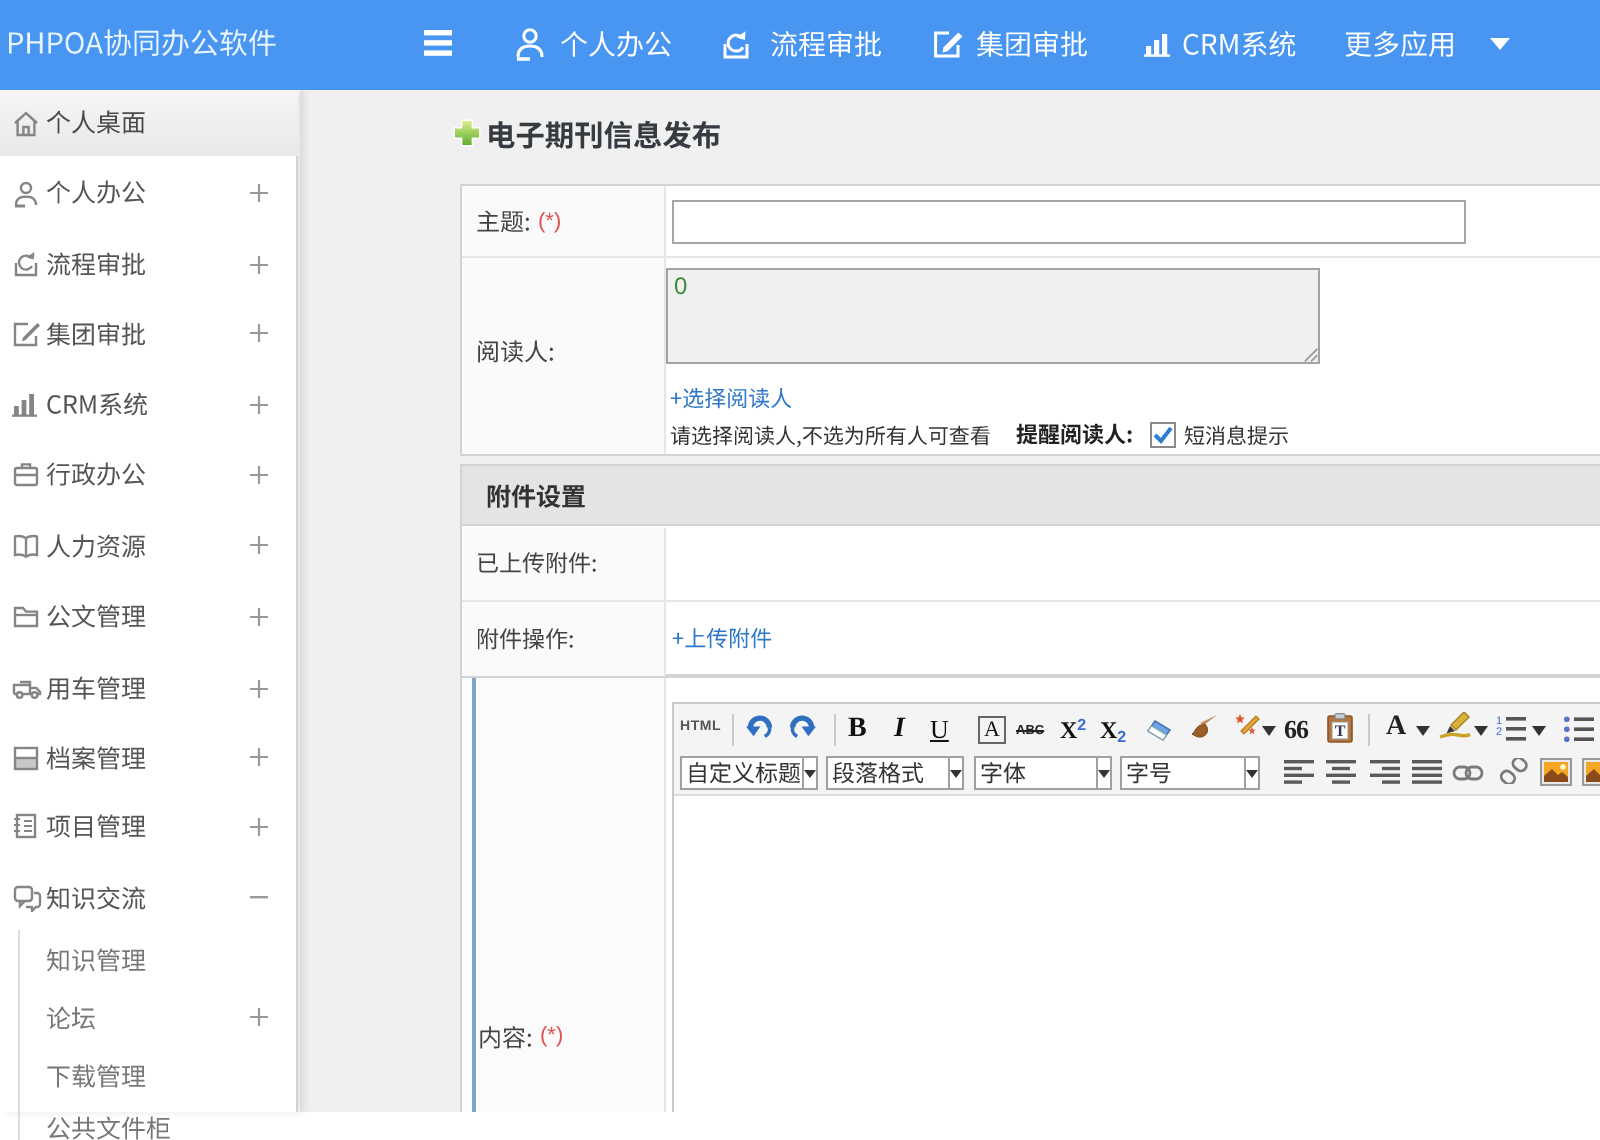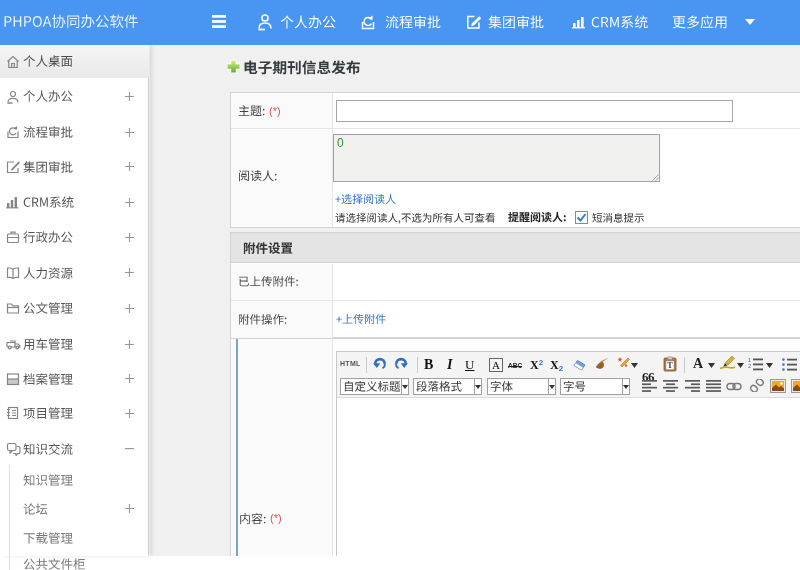--- a/index.html
+++ b/index.html
@@ -107,21 +107,21 @@
 <path d="M7.5 6 Q4 6.5 3 8.5 Q2 10.5 1 11 Q4.5 13.5 7 12 Q9.5 10.5 8.5 7.5 z" fill="#9a5f28" stroke="#7a4a1e" stroke-width=".5"></path>
       </svg>
       <svg style="position:absolute;left:467px;top:311px" width="14" height="15" viewBox="0 0 14 15">
 <path d="M12.5 3.5 L5 11 L3.5 9.5 L11 2 z" fill="#e8a33d" stroke="#b07a20" stroke-width=".6"></path>
 <path d="M3 1 l.7 1.6 1.7.3 -1.3 1.1 .4 1.7 -1.5-.9 -1.5.9 .4-1.7 L.6 2.9 l1.7-.3 z" fill="#e05a30"></path>
 <path d="M9 7.5 l.5 1.2 1.3.2 -1 .9 .3 1.3 -1.1-.7 -1.1.7 .3-1.3 -1-.9 1.3-.2 z" fill="#e05a30"></path>
       </svg>
       <svg style="position:absolute;left:481px;top:318px" width="7" height="5" viewBox="0 0 7 5">
         <path d="M0 0h7L3.5 5z" fill="#333"></path>
       </svg>
-      <div style="position:absolute;left:492px;top:324px;font:bold 13px 'Liberation Serif',serif;color:#222;letter-spacing:-.5px">66</div>
+      <div style="position:absolute;left:492px;top:312px;font:bold 13px 'Liberation Serif',serif;color:#222;letter-spacing:-.5px">66</div>
       <svg style="position:absolute;left:513px;top:311px" width="14" height="16" viewBox="0 0 14 16">
 <rect x="1" y="2" width="12" height="13" rx="1" fill="#b5743c" stroke="#8a5426" stroke-width=".8"></rect>
 <rect x="4.5" y="0.8" width="5" height="2.6" rx=".8" fill="#c9cdd4" stroke="#888" stroke-width=".6"></rect>
 <rect x="3" y="5" width="8" height="8.5" fill="#fff" stroke="#999" stroke-width=".5"></rect>
 <text x="7" y="12" font-family="Liberation Serif" font-size="8" font-weight="bold" fill="#335" text-anchor="middle">T</text>
       </svg>
       <div style="position:absolute;left:534px;top:312px;width:1px;height:16px;background:#c9c9c9"></div>
       <div style="position:absolute;left:543px;top:311px;font:bold 14px 'Liberation Serif',serif;color:#222">A</div>
       <svg style="position:absolute;left:558px;top:318px" width="7" height="5" viewBox="0 0 7 5">
         <path d="M0 0h7L3.5 5z" fill="#333"></path>

